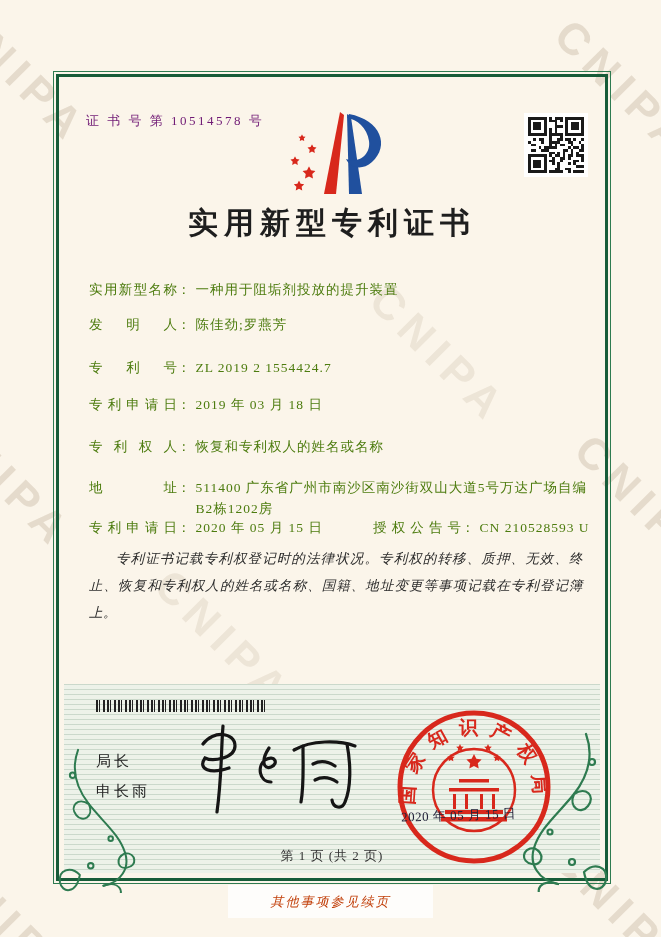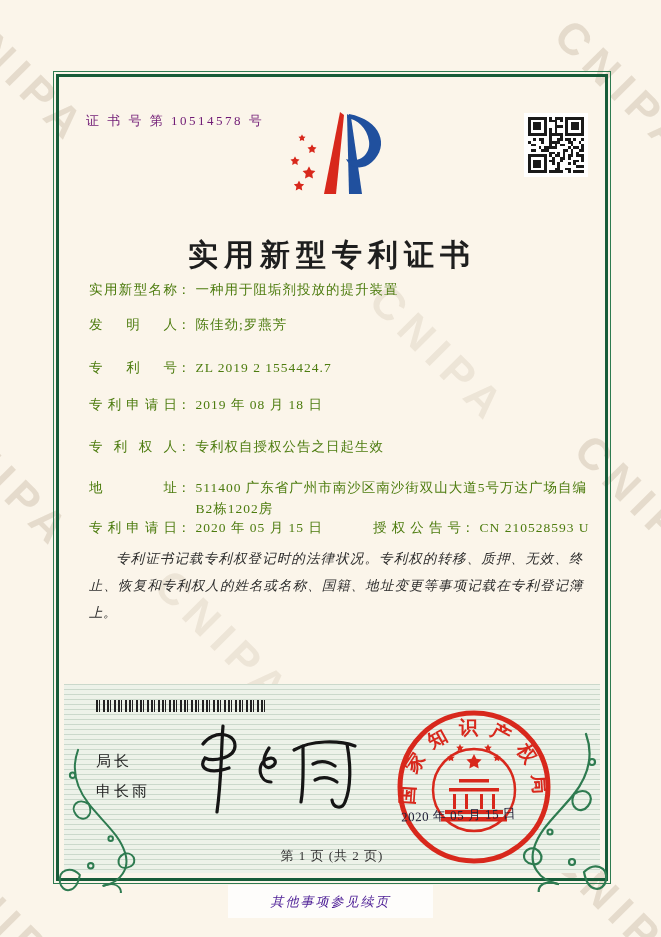--- a/index.html
+++ b/index.html
@@ -13,21 +13,21 @@
   
   .frame{position:absolute;left:53px;top:71px;width:556px;height:811px;border:1px solid #2e7b51;z-index:1;}
   .frame-inner{position:absolute;inset:2px;border:3px solid #175c39;}
   
   .band{position:absolute;left:5px;right:5px;top:607px;bottom:5px;background-color:#edf2e9;
         background-image:repeating-linear-gradient(180deg,rgba(124,158,134,.30) 0 1px,rgba(124,158,134,0) 1px 5px);}
   .cert-no{position:absolute;left:32px;top:40px;font-size:13px;letter-spacing:2.5px;color:#701a75;}
   .logo{position:absolute;left:232px;top:30px;}
   .qr{position:absolute;left:470px;top:41px;background:#fff;padding:4px;}
   .title{position:absolute;left:0;top:131px;width:100%;text-align:center;font-size:30px;
-         font-weight:700;letter-spacing:6px;color:#1e1e1e;margin-top:32px;}
+         font-weight:700;letter-spacing:6px;color:#1e1e1e;}
   
   .row{position:absolute;left:35px;display:flex;align-items:flex-start;font-size:13.5px;color:#4d7c0f;line-height:21px;}
   .flabel{display:inline-block;width:88px;text-align:justify;text-align-last:justify;flex:0 0 88px;}
   .fcolon{margin-right:5px;}
   .fvalue{letter-spacing:1px;}
   .row.addr .fvalue{width:392px;}
   .pair2{position:absolute;left:284px;top:0;display:flex;justify-content:space-between;}
   .paras{position:absolute;left:35px;top:473px;width:494px;font-size:13.5px;line-height:27px;
          text-align:justify;font-style:italic;color:#2c2c2c;letter-spacing:.5px;}
   .paras p{margin:0;text-indent:2em;}
@@ -37,21 +37,21 @@
   .director{position:absolute;left:42px;top:676px;font-family:Liberation Mono, monospace;
             font-size:15px;letter-spacing:3px;color:#222;line-height:30px;}
   .sig{position:absolute;left:137px;top:648px;}
   .seal{position:absolute;left:333px;top:628px;}
   .seal-date{position:absolute;left:347px;top:734px;width:150px;font-size:13px;color:#23233a;
              letter-spacing:.5px;transform:rotate(-2deg);}
   .page-num{position:absolute;left:0;top:775px;width:100%;text-align:center;font-size:13px;
             letter-spacing:1px;color:#333;}
   .note-strip{position:absolute;left:228px;top:885px;width:205px;height:33px;background:#fefdfb;
               z-index:2;display:flex;align-items:center;justify-content:center;}
-  .note{font-size:13px;font-style:italic;letter-spacing:2px;color:#4c1d95;}
+  .note{font-size:13px;font-style:italic;letter-spacing:2px;color:#c2410c;}
   .orn{position:absolute;}
   .orn.bl{left:-6px;top:676px;transform:scaleX(-1);}
   .orn.br{left:460px;top:660px;}
 </style>
 </head>
 <body>
 
 <div class="page">
 
   <div class="wm" style="left:-25px;top:-5px">CNIPA</div>
@@ -236,26 +236,26 @@
       <span class="fvalue">陈佳劲;罗燕芳</span>
     </div>
     <div class="row" style="top:285px">
       <span class="flabel">专利号</span>
         <span class="fcolon">：</span>
       <span class="fvalue">ZL 2019 2 1554424.7</span>
     </div>
     <div class="row" style="top:322px">
       <span class="flabel">专利申请日</span>
         <span class="fcolon">：</span>
-      <span class="fvalue">2019 年 08 月 18 日</span>
+      <span class="fvalue">2019 年 03 月 18 日</span>
     </div>
     <div class="row" style="top:364px">
       <span class="flabel">专利权人</span>
         <span class="fcolon">：</span>
-      <span class="fvalue">专利权自授权公告之日起生效</span>
+      <span class="fvalue">恢复和专利权人的姓名或名称</span>
     </div>
     <div class="row addr" style="top:405px">
       <span class="flabel">地址</span>
         <span class="fcolon">：</span>
       <span class="fvalue">511400 广东省广州市南沙区南沙街双山大道5号万达广场自编B2栋1202房</span>
     </div>
     <div class="row" style="top:445px;right:0">
       <span class="flabel">专利申请日</span>
         <span class="fcolon">：</span>
       <span class="fvalue">2020 年 05 月 15 日</span>

